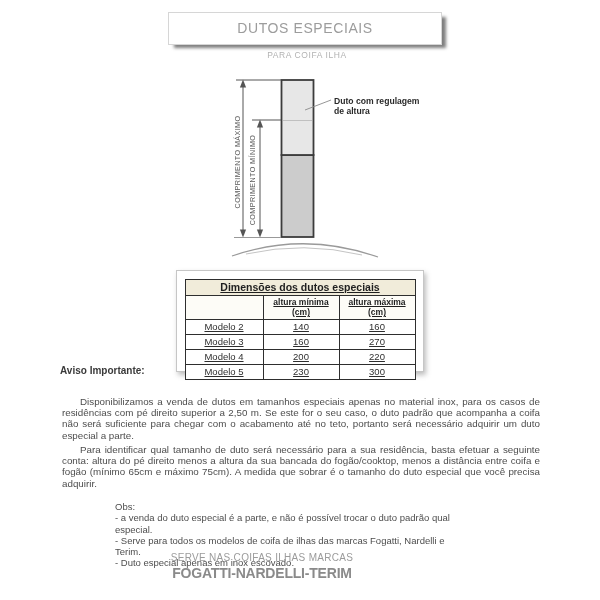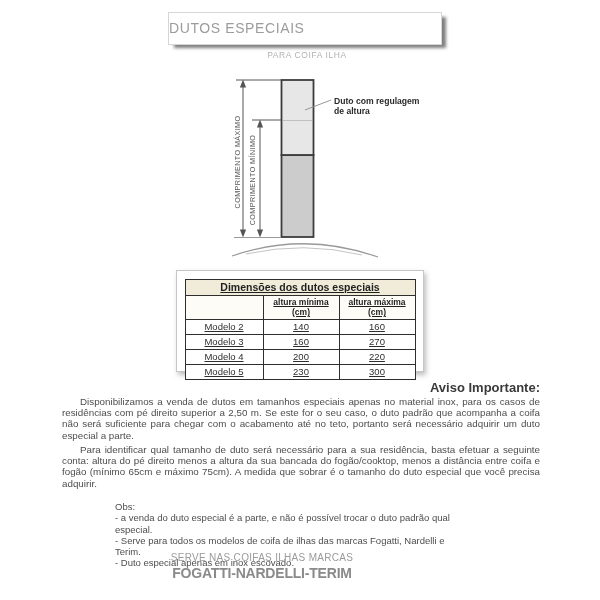--- a/index.html
+++ b/index.html
@@ -6,21 +6,21 @@
   .canvas {
     position:relative; width:600px; height:600px; background:#ffffff;
     font-family:"Liberation Sans", sans-serif; overflow:hidden;
   }
 
   
   .title-box {
     position:absolute; left:168px; top:12px; width:272px; height:31px;
     background:#ffffff; border:1px solid #d6d6d6;
     box-shadow:5px 4px 3px -1px rgba(105,105,105,0.85);
-    text-align:left; line-height:31px;
+    text-align:center; line-height:31px;
     font-size:14px; letter-spacing:0.6px; color:#9c9c9c;
   }
   .subtitle {
     position:absolute; left:207px; top:50px; width:200px; text-align:center;
     font-size:8.5px; letter-spacing:0.6px; color:#b2b2b2;
   }
 
   
   .diagram { position:absolute; left:225px; top:72px; }
 
@@ -31,22 +31,22 @@
     box-shadow:2px 3px 5px rgba(90,90,90,0.40);
   }
   .dim-table { border-collapse:collapse; width:230px; margin:8px auto 0; table-layout:fixed; }
   .dim-table th, .dim-table td { border:1px solid #2e2e2e; padding:1px 0 2px;text-decoration:underline; }
   .t-title { background:#f1ecda; font-size:10.5px; font-weight:bold; color:#1f1f1f; text-align:center; }
   .t-col { font-size:8.5px; font-weight:bold; color:#1f1f1f; text-align:center; background:#fdfcf7; }
   .dim-table td { font-size:9.5px; color:#2e2e2e; text-align:center; background:#ffffff; }
 
   
   .aviso {
-    position:absolute; left:60px; top:380px; width:480px; text-align:right;
-    font-size:13px; font-weight:bold; color:#3a3a3a;
+    position:absolute; left:60px; top:365px; width:480px; text-align:left;
+    font-size:10px; font-weight:bold; color:#3a3a3a;
   }
   .para {
     position:absolute; left:62px; width:478px; margin:0;
     font-size:9.8px; line-height:11.2px; text-align:justify; text-indent:18px; color:#4d4d4d;
   }
   .para1 { top:396px; }
   .para2 { top:444px; }
 
   .obs {
     position:absolute; left:115px; top:501px; width:340px;

